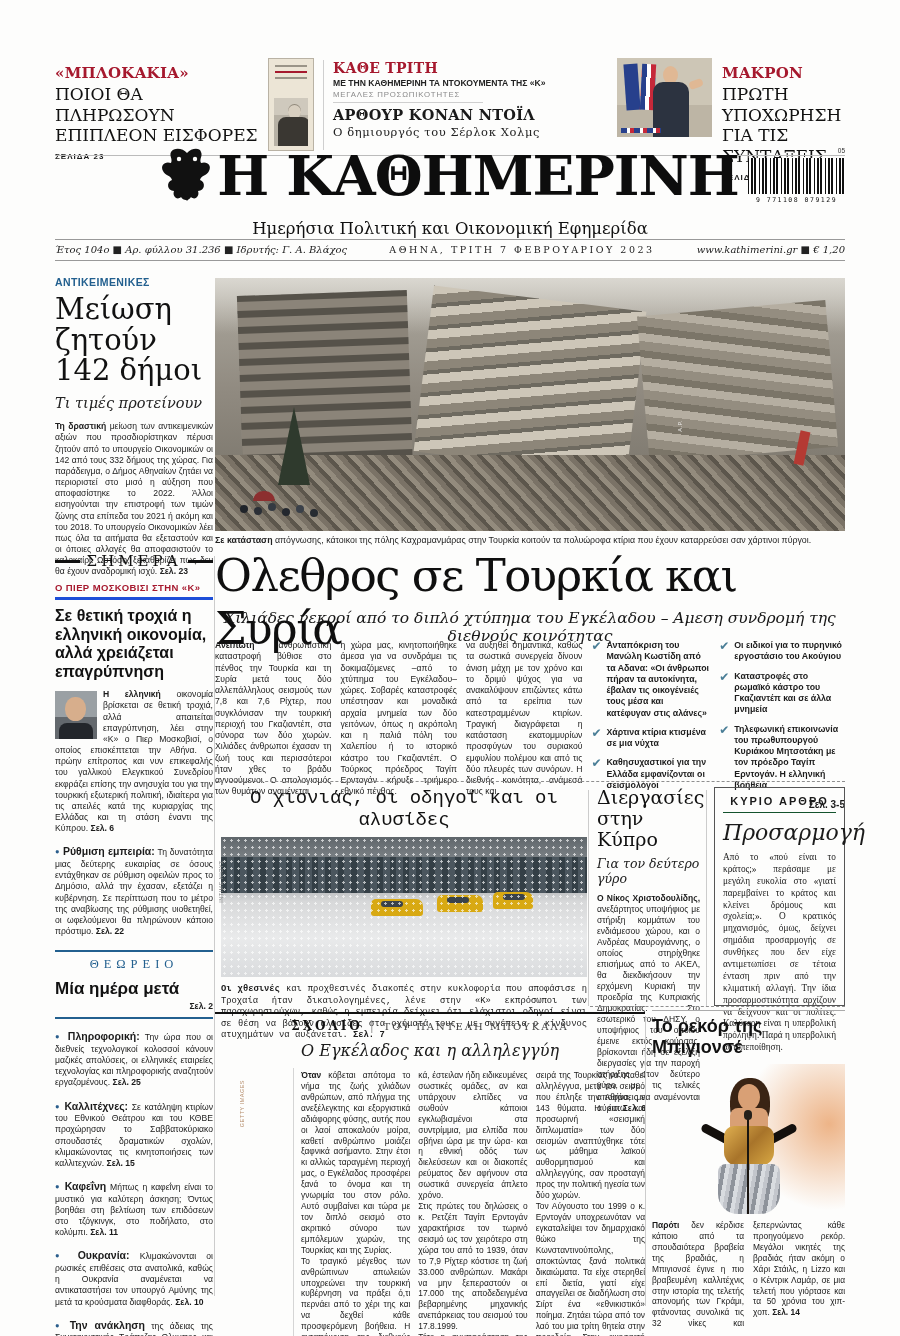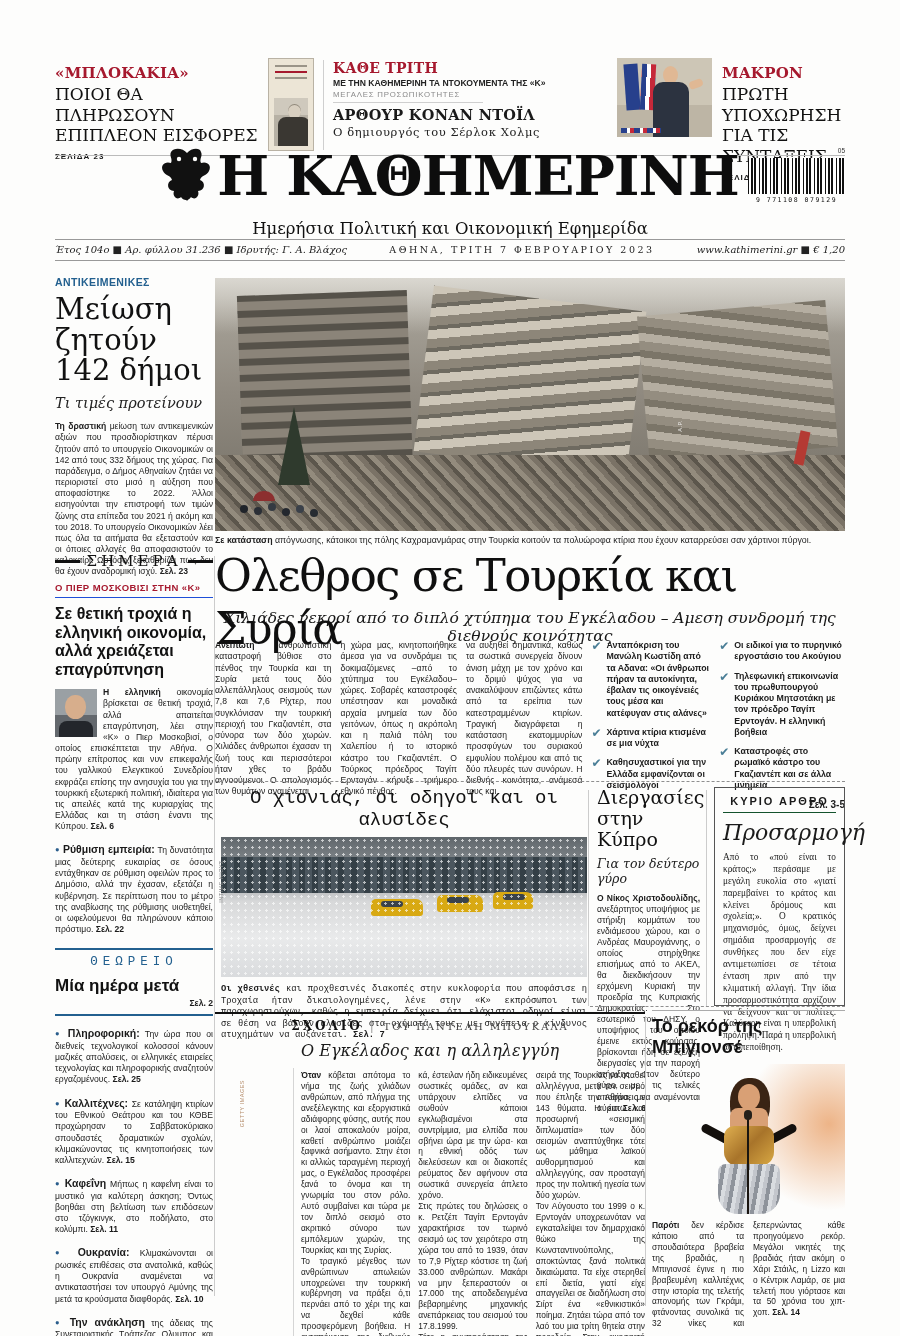--- a/index.html
+++ b/index.html
@@ -76,32 +76,32 @@
   .lead-b { font-weight:bold; }
   .pr-b { font-weight:bold; }
 
   
   .sidebar-rule { position:absolute; left:214px; top:556px; height:740px; border-left:1px solid #ccc; }
   .simera { position:absolute; left:55px; top:552px; width:158px; }
   .simera-title { display:flex; align-items:center; gap:7px; }
   .simera-title .bar { flex:1; height:3px; background:#111; }
   .simera-title .t { font-family:"DejaVu Serif",serif; font-size:15px; letter-spacing:4px; color:#111; }
   .sim-kick { font-size:9.5px; font-weight:bold; letter-spacing:.4px; margin-top:12px;
-              border-bottom:1px solid #1d4ed8; padding-bottom:4px; }
+              border-bottom:3px solid #1d4ed8; padding-bottom:4px; }
   .sim-head { font-size:16px; font-weight:bold; line-height:1.16; margin-top:7px; color:#111; }
   .sim-body { font-size:8.6px; line-height:1.3; margin-top:8px; }
   .mosco { float:left; width:42px; height:48px; margin:2px 6px 2px 0;
            background:linear-gradient(180deg,#9aa0a4 0 55%,#63686d 55% 100%); position:relative; }
   .mosco .head { position:absolute; left:10px; top:6px; width:21px; height:24px; border-radius:48%; background:#d7ae8c; }
   .mosco .suit { position:absolute; left:4px; bottom:0; width:34px; height:16px; border-radius:8px 8px 0 0; background:#23262b; }
   .brief { font-size:8.6px; line-height:1.3; margin-top:11px; }
   .brief .dot { color:#2a5d8c; font-size:7.5px; vertical-align:1px; }
   .brief .bl { font-weight:bold; font-size:10.5px; }
   .theoreio { margin-top:13px; border-top:2px solid #23608f; border-bottom:2px solid #23608f; padding:5px 0 6px; }
-  .theo-t { font-family:Liberation Mono, monospace; font-size:12.5px; letter-spacing:5px; text-align:center; color:#23608f; }
+  .theo-t { font-family:Liberation Serif, serif; font-size:12.5px; letter-spacing:5px; text-align:center; color:#23608f; }
   .theo-h { font-size:17px; font-weight:bold; margin-top:7px; color:#111; }
   .theo-p { font-size:8.6px; font-weight:bold; text-align:right; margin-top:2px; }
 
   
   .eq-photo { position:absolute; left:215px; top:278px; width:630px; height:253px; overflow:hidden;
     background:linear-gradient(180deg,#b6b2a8 0%,#a19c92 20%,#908a80 45%,#7f7a70 75%,#666158 100%); }
   .eq-b1 { position:absolute; left:4%; top:6%; width:27%; height:72%; transform:rotate(-2deg);
     background:repeating-linear-gradient(0deg,#56524a 0 7px,#8b8479 7px 16px),
                repeating-linear-gradient(90deg,rgba(0,0,0,.15) 0 9px,rgba(255,255,255,.08) 9px 22px); }
   .eq-b2 { position:absolute; left:33%; top:8%; width:34%; height:66%; transform:rotate(7deg);
@@ -341,25 +341,25 @@
           <span class="tx">Καθησυχαστικοί για την Ελλάδα εμφανίζονται οι σεισμολόγοι</span>
         </div>
     </div>
     <div>
       <div class="chk-item">
           <span class="chk"></span>
           <span class="tx">Οι ειδικοί για το πυρηνικό εργοστάσιο του Ακούγιου</span>
         </div>
       <div class="chk-item">
           <span class="chk"></span>
+          <span class="tx">Καταστροφές στο ρωμαϊκό κάστρο του Γκαζιαντέπ και σε άλλα μνημεία</span>
+        </div>
+      <div class="chk-item">
+          <span class="chk"></span>
           <span class="tx">Τηλεφωνική επικοινωνία του πρωθυπουργού Κυριάκου Μητσοτάκη με τον πρόεδρο Ταγίπ Ερντογάν. Η ελληνική βοήθεια</span>
-        </div>
-      <div class="chk-item">
-          <span class="chk"></span>
-          <span class="tx">Καταστροφές στο ρωμαϊκό κάστρο του Γκαζιαντέπ και σε άλλα μνημεία</span>
         </div>
       <div class="eq-pr">Σελ. 3-5</div>
     </div>
   </div>
   <div class="dash1"></div>
 
   <div class="snow">
     <div class="snow-head">Ο χιονιάς, οι οδηγοί και οι αλυσίδες</div>
     <div class="snow-photo">
       <div class="snow-fence"></div>

